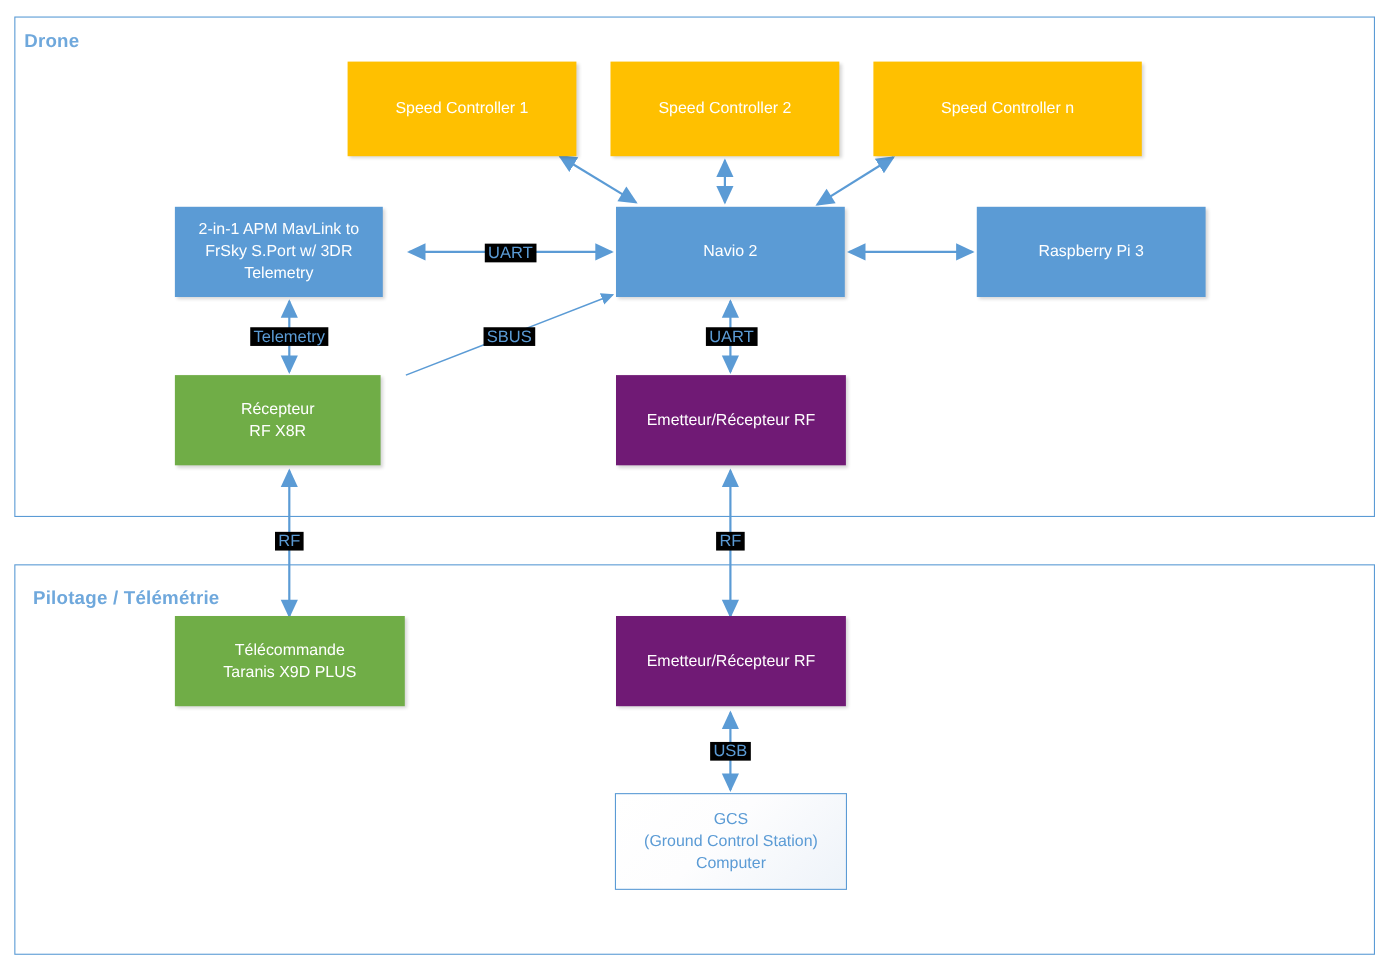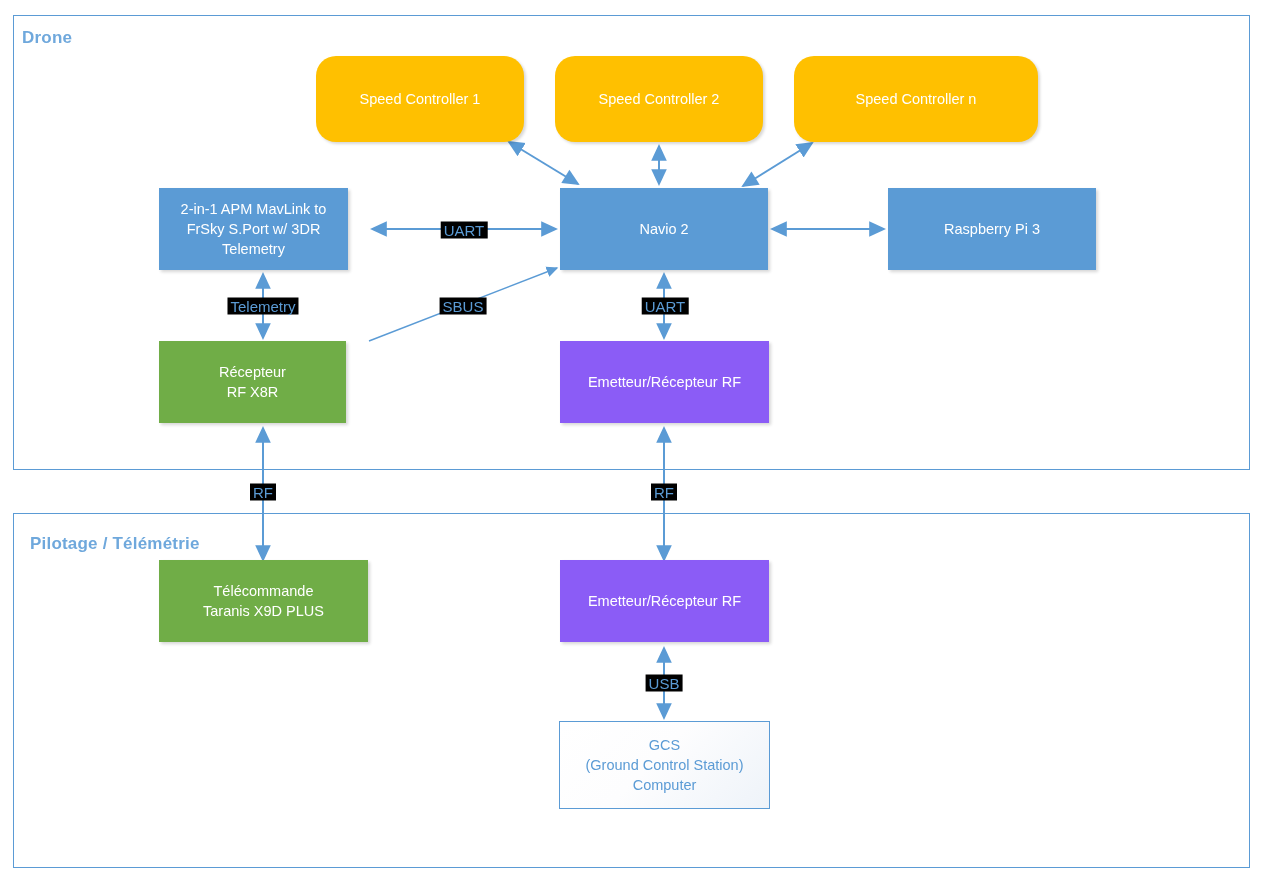--- a/index.html
+++ b/index.html
@@ -45,23 +45,23 @@
     color: #ffffff;
     font-size: 14.5px;
     line-height: 1.38;
     padding: 2px 8px;
     box-shadow: 2px 2px 3px rgba(0,0,0,0.16);
     z-index: 5;
   }
   .node span { display: block; }
 
   .node.blue   { background: #5B9BD5; }
-  .node.amber  { background: #FFC000; border-radius: 20px; }
+  .node.amber  { background: #FFC000; }
   .node.green  { background: #70AD47; }
-  .node.orange { background: #8b5cf6; }
+  .node.orange { background: #701a75; }
   .node.ghost  {
     background: linear-gradient(135deg, #ffffff 0%, #fdfdfe 45%, #eef3f9 100%);
     border: 1px solid #5B9BD5;
     color: #5B9BD5;
     box-shadow: none;
   }
 
   
   #wires {
     position: absolute;

